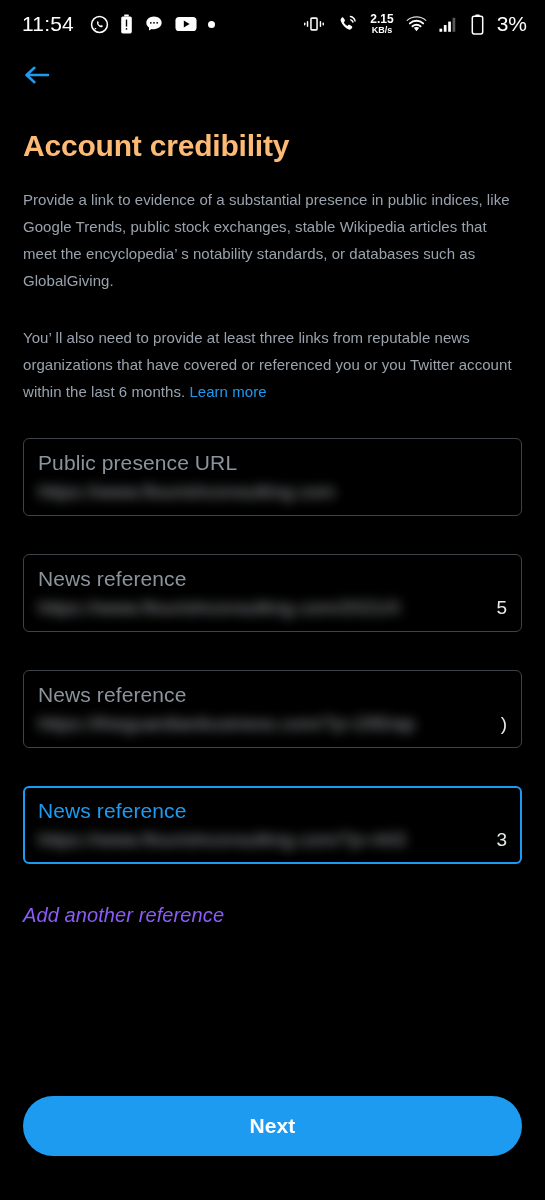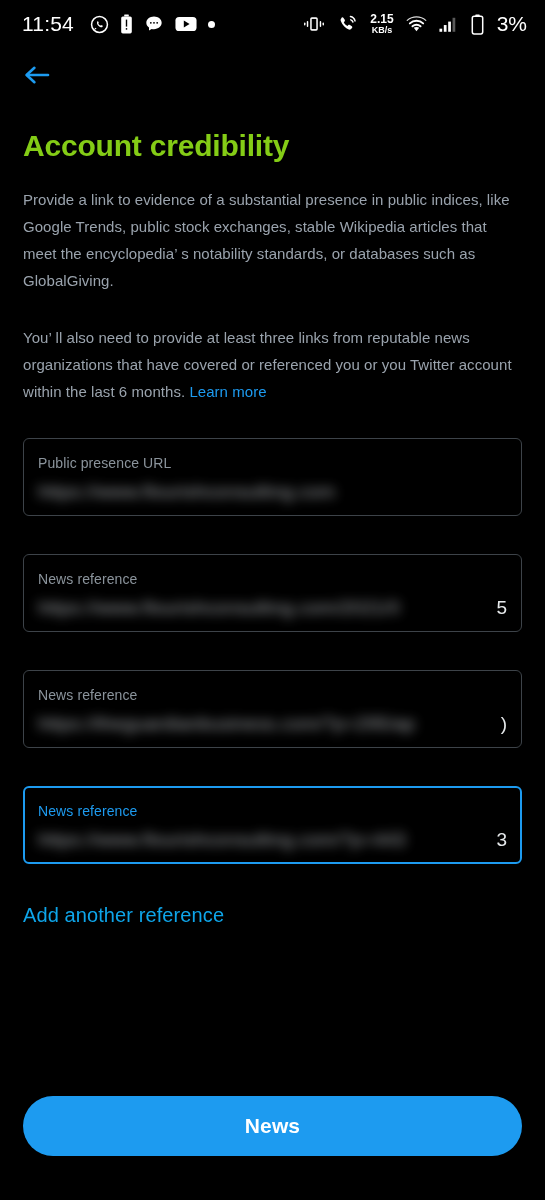--- a/index.html
+++ b/index.html
@@ -102,21 +102,21 @@
 
   
   .content {
     flex: 1 1 auto;
     padding: 0 23px;
     box-sizing: border-box;
     overflow: hidden;
   }
 
   .page-title {
-    color: #84cc16;
+    color: #fdba74;
     font-size: 30px;
     font-weight: 700;
     letter-spacing: -.2px;
     margin: 25px 0 0 0;
     line-height: 1.15;
   }
 
   .para {
     color: #9aa3ad;
     font-size: 15px;
@@ -147,21 +147,21 @@
     cursor: text;
     overflow: hidden;
   }
   .field.focused {
     border-color: #1d9bf0;
     border-width: 2px;
     padding: 12px 13px 0 13px;
   }
   .field-label {
     display: block;
-    font-size: 14px;
+    font-size: 21px;
     color: #8b949c;
     line-height: 22px;
     letter-spacing: .1px;
   }
   .field.focused .field-label { color: #1d9bf0; }
 
   
   .field-value {
     display: block;
     margin-top: 6px;
@@ -179,25 +179,26 @@
     right: 14px;
     top: 41px;
     font-size: 19px;
     line-height: 24px;
     color: #e6e9eb;
   }
   .field.focused .tail-char { right: 13px; top: 40px; }
 
   .add-link {
     display: inline-block;
-    color: #0ea5e9;
+    color: #8b5cf6;
     font-size: 20px;
     margin-top: 2px;
     cursor: pointer;
     letter-spacing: .1px;
+    font-style: italic;
   }
 
   
   .footer {
     flex: 0 0 auto;
     padding: 0 23px 44px 23px;
     box-sizing: border-box;
   }
   .next-btn {
     width: 100%;
@@ -357,16 +358,16 @@
         <span class="tail-char">3</span>
       </div>
 
     </div>
 
     <a class="add-link">Add another reference</a>
 
   </div>
 
   <div class="footer">
-    <button class="next-btn">News</button>
+    <button class="next-btn">Next</button>
   </div>
 
 </div>
 
 </body></html>

